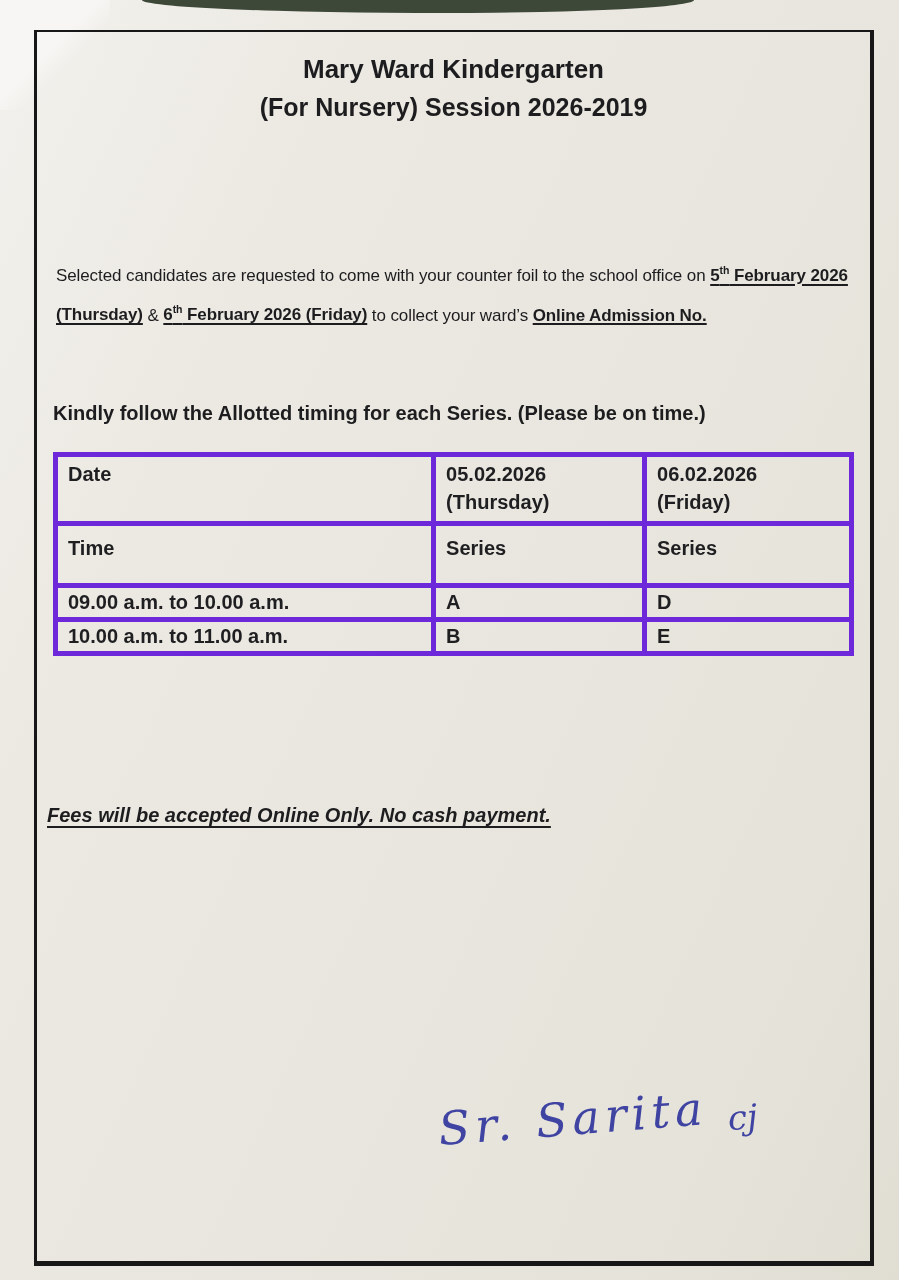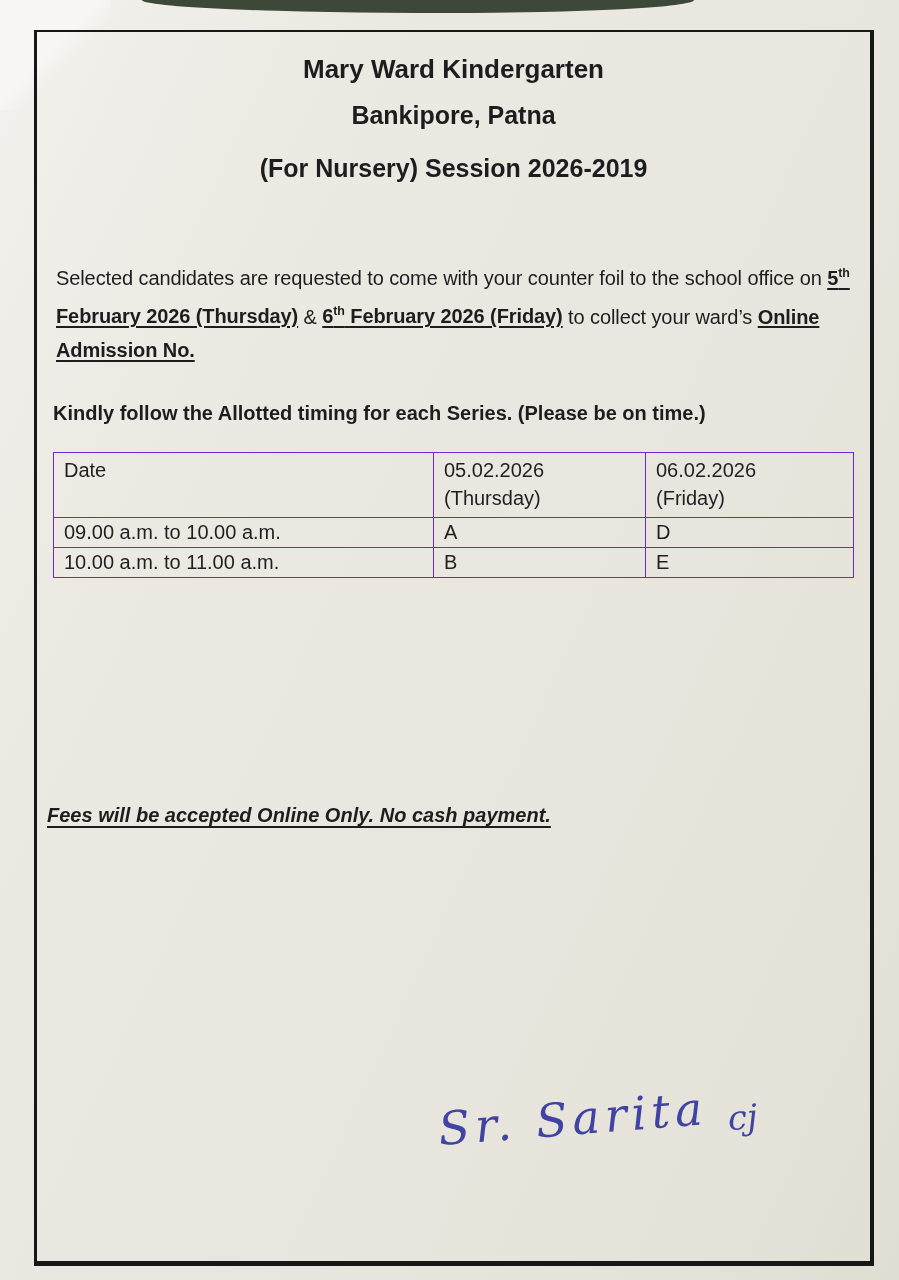--- a/index.html
+++ b/index.html
@@ -17,38 +17,38 @@
   .paper-corner-shade{
     position:absolute;left:0;top:0;width:110px;height:110px;
     background:linear-gradient(135deg,#f7f6f4 0%,#f7f6f4 45%,rgba(247,246,244,0) 60%);
   }
   .frame{
     position:absolute;left:34px;top:30px;right:25px;bottom:14px;
     border-style:solid;border-color:#171717;
     border-width:2px 4px 5px 3px;
   }
   .titles{position:absolute;top:22px;left:0;right:0;text-align:center;}
-  .titles .t1{font-size:26px;font-weight:700;margin:0 0 16px 0;}
+  .titles .t1{font-size:26px;font-weight:700;margin:0 0 8px 0;}
   .titles .t2{font-size:25px;font-weight:700;margin:0 0 24px 0;}
   .intro{
     position:absolute;top:204px;left:19px;width:800px;
-    font-size:20px;line-height:34px;letter-spacing:-0.1px;
+    font-size:17px;line-height:34px;letter-spacing:-0.1px;
   }
   .bu{font-weight:700;text-decoration:underline;text-decoration-thickness:2px;text-underline-offset:3px;}
   .bu sup{font-size:0.62em;}
   .timing-heading{
     position:absolute;top:370px;left:16px;right:28px;
     font-size:20px;font-weight:700;
   }
   .table-wrap{position:absolute;top:420px;left:16px;right:16px;}
   table{width:100%;border-collapse:collapse;table-layout:fixed;}
   col.c1{width:47.5%;}col.c2{width:26.5%;}col.c3{width:26%;}
   td{
-    border:1px solid #6d28d9;padding:3px 10px;vertical-align:top;
-    font-weight:400;font-size:20px;line-height:28px;color:#1f1f22;
+    border:5px solid #6d28d9;padding:3px 10px;vertical-align:top;
+    font-weight:700;font-size:20px;line-height:28px;color:#1f1f22;
   }
   tr.hdr1 td{height:58px;}
   tr.hdr2 td{height:46px;padding-top:8px;border-bottom-width:2px;}
   tr.body td{height:25px;line-height:25px;padding-top:2px;padding-bottom:2px;}
   .notice{
     position:absolute;left:10px;width:815px;
     font-size:20px;font-weight:700;line-height:38px;
     text-decoration:underline;text-decoration-thickness:2px;text-underline-offset:4px;
   }
   .notice1{top:668px;}
@@ -65,21 +65,20 @@
 </head>
 <body>
 
 <div class="backdrop-strip"></div>
 <div class="paper-corner-shade"></div>
 
 <div class="frame">
 
   <div class="titles">
     <div class="t1">Mary Ward Kindergarten</div>
-    <div class="t2">Bankipore, Patna</div>
     <div class="t2">(For Nursery) Session 2026-2019</div>
   </div>
 
   <p class="intro"><span>Selected candidates are requested to come with your counter foil to the school office on </span><span class="bu"><span>5</span><sup>th</sup><span> February 2026 (Thursday)</span></span><span> &amp; </span><span class="bu"><span>6</span><sup>th</sup><span> February 2026 (Friday)</span></span><span> to collect your ward’s </span><span class="bu">Online Admission No.</span></p>
 
   <div class="timing-heading">Kindly follow the Allotted timing for each Series. (Please be on time.)</div>
 
   <div class="table-wrap">
     <table>
       <colgroup>
@@ -92,20 +91,25 @@
           <td>Date</td>
           <td>
             <div>05.02.2026</div>
             <div>(Thursday)</div>
           </td>
           <td>
             <div>06.02.2026</div>
             <div>(Friday)</div>
           </td>
         </tr>
+        <tr class="hdr2">
+          <td>Time</td>
+          <td>Series</td>
+          <td>Series</td>
+        </tr>
         <tr class="body">
           <td>09.00 a.m. to 10.00 a.m.</td>
           <td>A</td>
           <td>D</td>
         </tr>
         <tr class="body">
           <td>10.00 a.m. to 11.00 a.m.</td>
           <td>B</td>
           <td>E</td>
         </tr>

